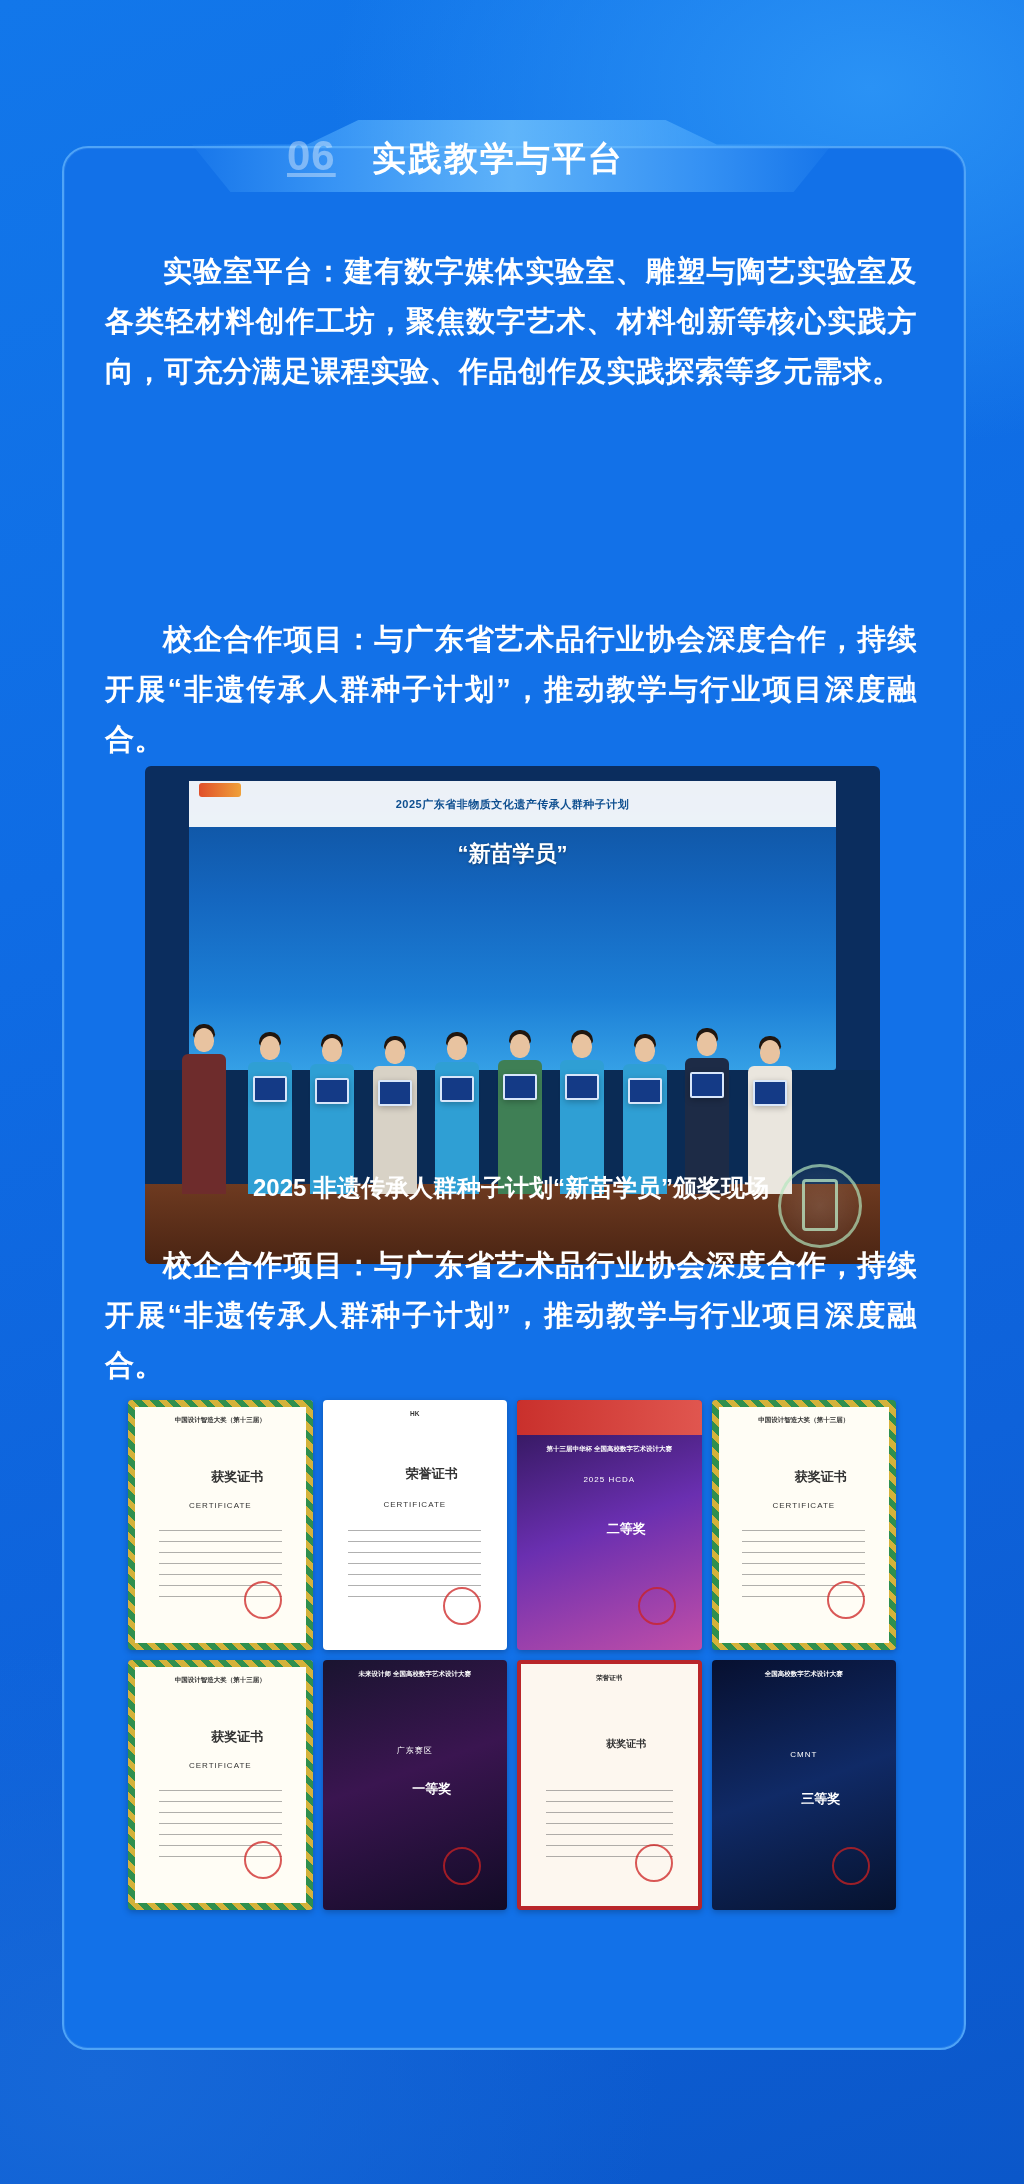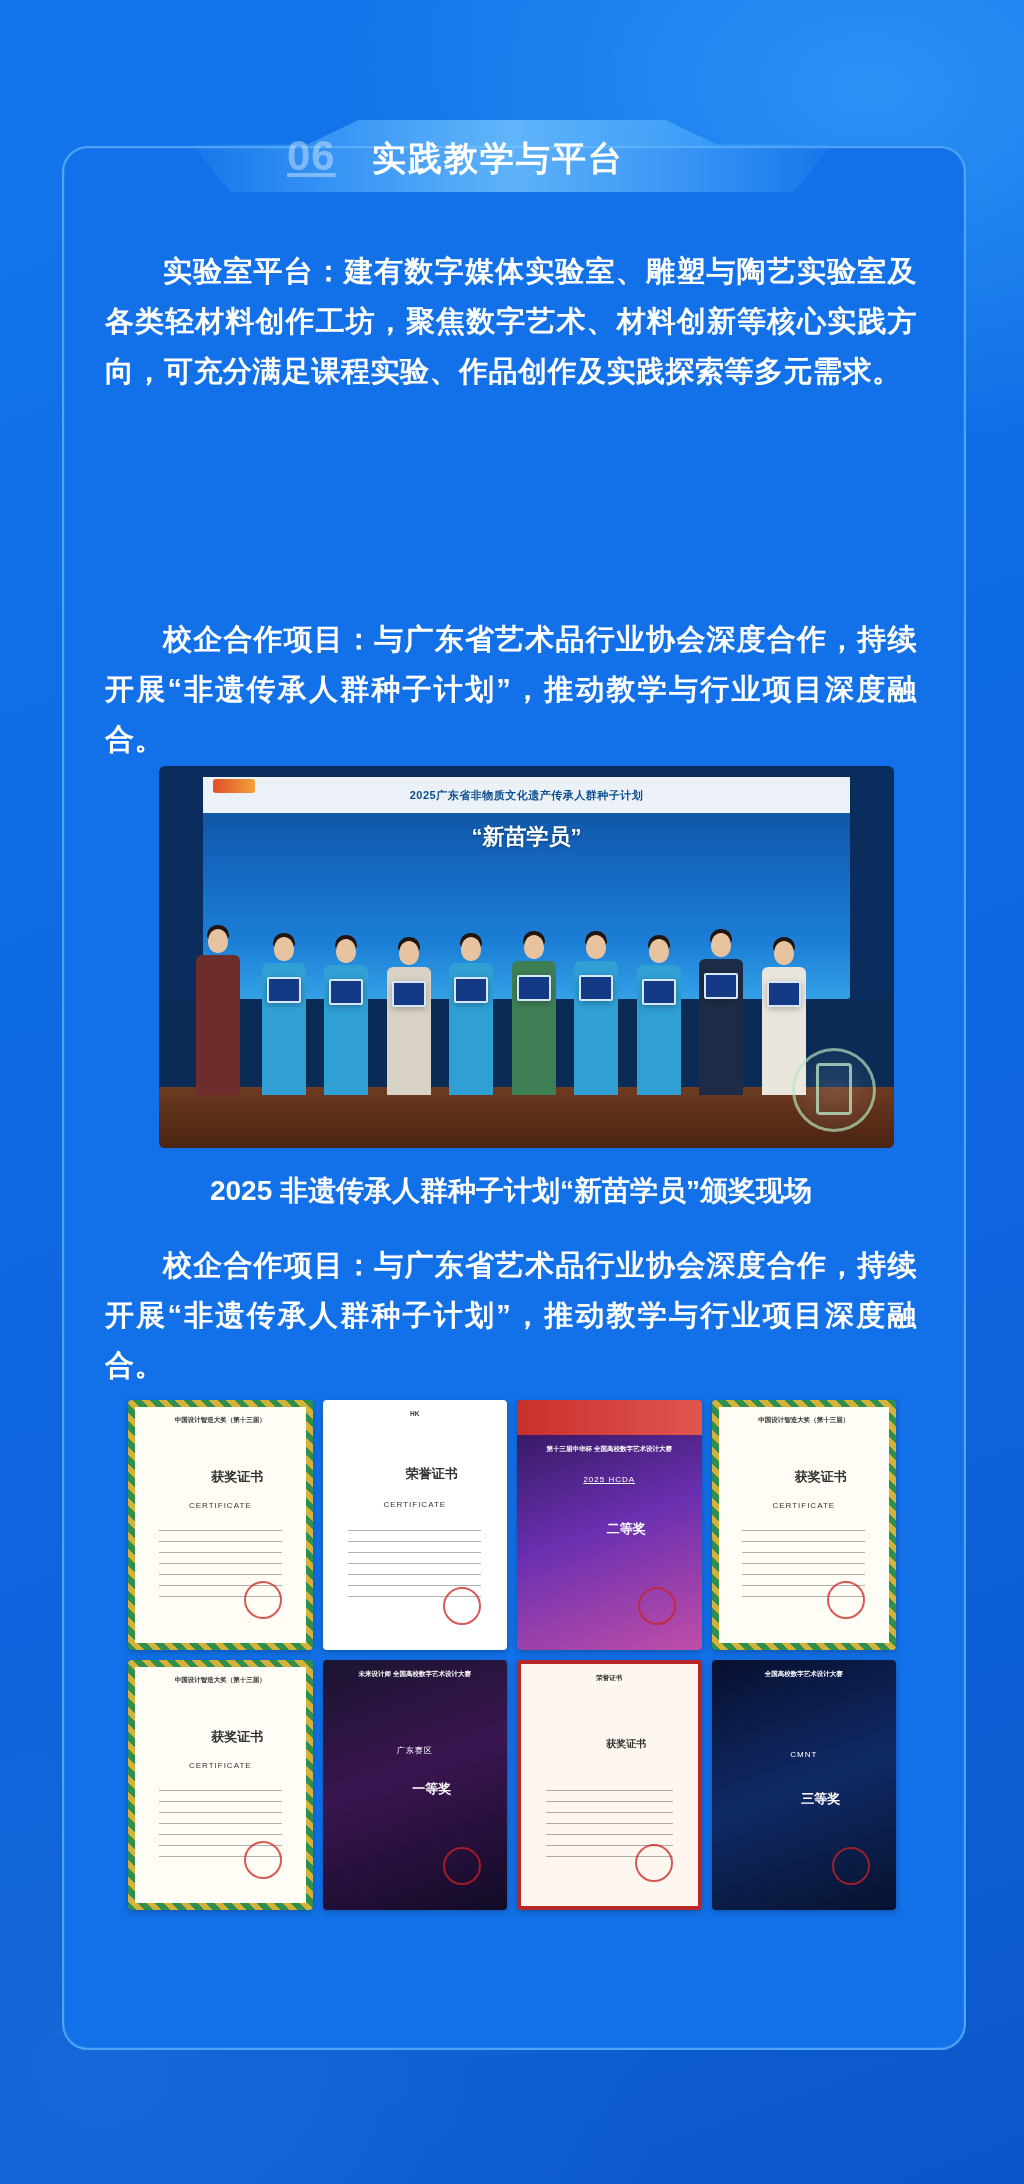--- a/index.html
+++ b/index.html
@@ -79,24 +79,24 @@
     text-align: justify;
     letter-spacing: 0.5px;
   }
   #para1 { top: 246px; }
   #para2 { top: 456px; }
   #para3 { top: 614px; }
   #para4 { top: 1240px; }
 
   .photo {
     position: absolute;
-    left: 159px;
+    left: 145px;
     top: 766px;
     width: 735px;
-    height: 382px;
+    height: 498px;
     border-radius: 6px;
     overflow: hidden;
     background: #0b2d5e;
   }
   .stage-screen {
     position: absolute;
     left: 6%;
     top: 3%;
     width: 88%;
     height: 58%;
@@ -202,21 +202,21 @@
     background: #143a86;
     border: 2px solid #d8e6fa;
     border-radius: 2px;
   }
   .caption {
     position: absolute;
     left: 105px;
     width: 812px;
     text-align: center;
     color: #ffffff;
-    font-size: 28px;
+    font-size: 24px;
     font-weight: 700;
   }
   #caption1 { top: 1172px; }
   #caption2 { top: 1940px; font-size: 31px; }
 
   .cert-grid {
     position: absolute;
     left: 128px;
     top: 1400px;
     width: 768px;
@@ -432,21 +432,21 @@
       <div class="c-head">HK</div>
       <div class="c-big">荣誉证书</div>
       <div class="c-sub">CERTIFICATE</div>
       <div class="lines"></div>
       <div class="seal"></div>
     </div>
 
     <div class="cert purple">
       <div class="topband"></div>
       <div class="c-head" style="top:18%;">第十三届中华杯 全国高校数字艺术设计大赛</div>
-      <div class="c-sub" style="top:30%;text-decoration:underline;">2025 HCDA</div>
+      <div class="c-sub" style="top:30%;">2025 HCDA</div>
       <div class="c-big" style="top:48%;">二等奖</div>
       <div class="seal"></div>
     </div>
 
     <div class="cert ornate">
       <div class="c-head">中国设计智造大奖（第十三届）</div>
       <div class="c-big">获奖证书</div>
       <div class="c-sub">CERTIFICATE</div>
       <div class="lines"></div>
       <div class="seal"></div>

